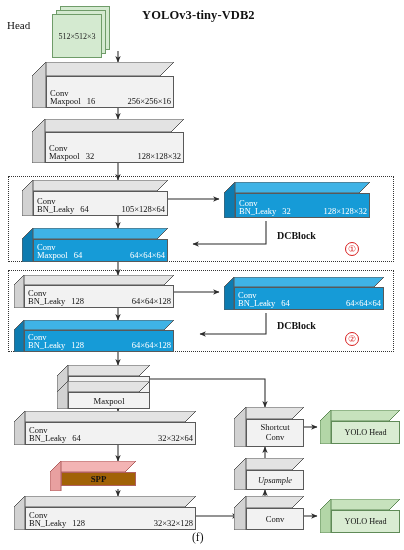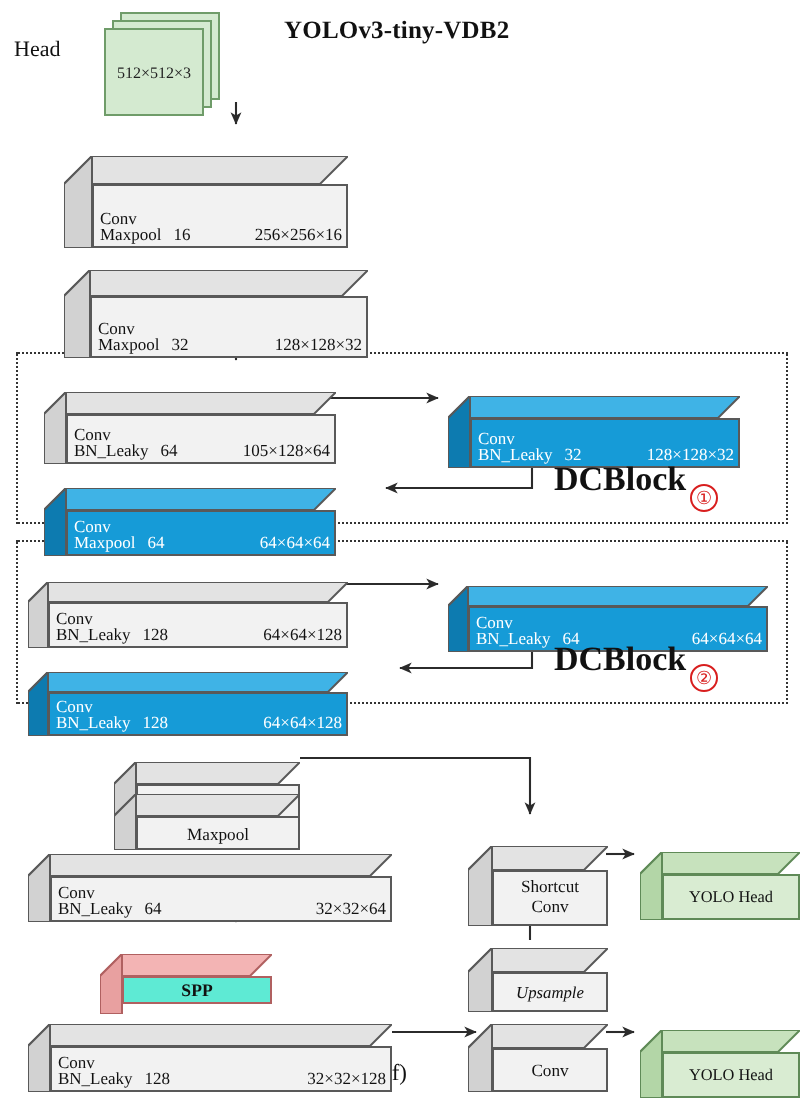--- a/index.html
+++ b/index.html
@@ -2,21 +2,21 @@
 <html><head>
 <meta charset="utf-8">
 <style>
   html,body{margin:0;padding:0;background:#fff;}
   body{width:404px;height:550px;position:relative;overflow:hidden;
        font-family:"Liberation Serif", serif;color:#111;}
   .canvas{position:absolute;left:0;top:0;width:404px;height:550px;}
   svg.wires{position:absolute;left:0;top:0;width:404px;height:550px;pointer-events:none;}
 
   
-  .box3d{position:absolute;margin-top:16px;}
+  .box3d{position:absolute;}
   .box3d .face{position:absolute;left:0;bottom:0;right:0;top:0;
        border:1px solid #595959;box-sizing:border-box;}
   .box3d .top{position:absolute;border:1px solid #595959;box-sizing:border-box;}
 
   
   .lbl{position:absolute;left:3px;right:2px;top:0;bottom:0;
        display:flex;flex-direction:column;justify-content:flex-end;
        line-height:1.02;padding-bottom:1px;}
   .row1{font-size:8.5px;white-space:nowrap;}
   .row2{font-size:8.5px;white-space:nowrap;display:flex;align-items:baseline;}
@@ -38,21 +38,21 @@
   
   .stack{position:absolute;}
   .plane{position:absolute;width:50px;height:44px;background:#d4ead0;
          border:1px solid #6f9c69;box-sizing:border-box;}
   .ptxt{position:absolute;left:0;right:0;top:0;bottom:0;display:flex;
         align-items:center;justify-content:center;font-size:8px;color:#222;}
 
   
   .title{position:absolute;font-size:12.5px;font-weight:bold;letter-spacing:.1px;white-space:nowrap;}
   .plain{position:absolute;font-size:11px;white-space:nowrap;}
-  .dcb{position:absolute;font-size:17px;font-weight:bold;white-space:nowrap;}
+  .dcb{position:absolute;font-size:10px;font-weight:bold;white-space:nowrap;}
   .caption{position:absolute;font-size:11.5px;white-space:nowrap;}
 
   
   .circnum{position:absolute;width:14px;height:14px;border:1.2px solid #d81e1e;
       border-radius:50%;color:#d81e1e;font-size:9px;display:flex;
       align-items:center;justify-content:center;box-sizing:border-box;}
 
   
   .dotframe{position:absolute;border:1.1px dotted #333;box-sizing:border-box;}
 </style>
@@ -304,21 +304,21 @@
         </div>
       </div>
     </div>
   </div>
 
   <div class="box3d pink" style="left:50px;top:461px;width:86px;height:30px;">
     <svg class="top" style="left:0;top:0;width:86px;height:30px;border:none;background:none;">
       <polygon points="0,11 11,0 86,0 75,11" fill="#f3b4b4" stroke="#b06060" stroke-width="1"></polygon>
       <polygon points="0,11 0,30 11,30 11,0" fill="#e8a0a0" stroke="#b06060" stroke-width="1"></polygon>
     </svg>
-    <div class="face" style="left:11px;top:11px;width:75px;height:14px;border-color:#b06060;background:#5eead4;">
+    <div class="face" style="left:11px;top:11px;width:75px;height:14px;border-color:#b06060;background:#a16207;">
       <div class="center1" style="font-size:8.8px;font-weight:bold;">SPP</div>
     </div>
   </div>
 
   <div class="box3d grey" style="left:14px;top:496px;width:182px;height:34px;">
     <svg class="top" style="left:0;top:0;width:182px;height:34px;border:none;background:none;">
       <polygon points="0,11 11,0 182,0 171,11" fill="#e3e3e3" stroke="#595959" stroke-width="1"></polygon>
       <polygon points="0,11 0,34 11,34 11,0" fill="#d2d2d2" stroke="#595959" stroke-width="1"></polygon>
     </svg>
     <div class="face" style="left:11px;top:11px;width:171px;height:23px;">

